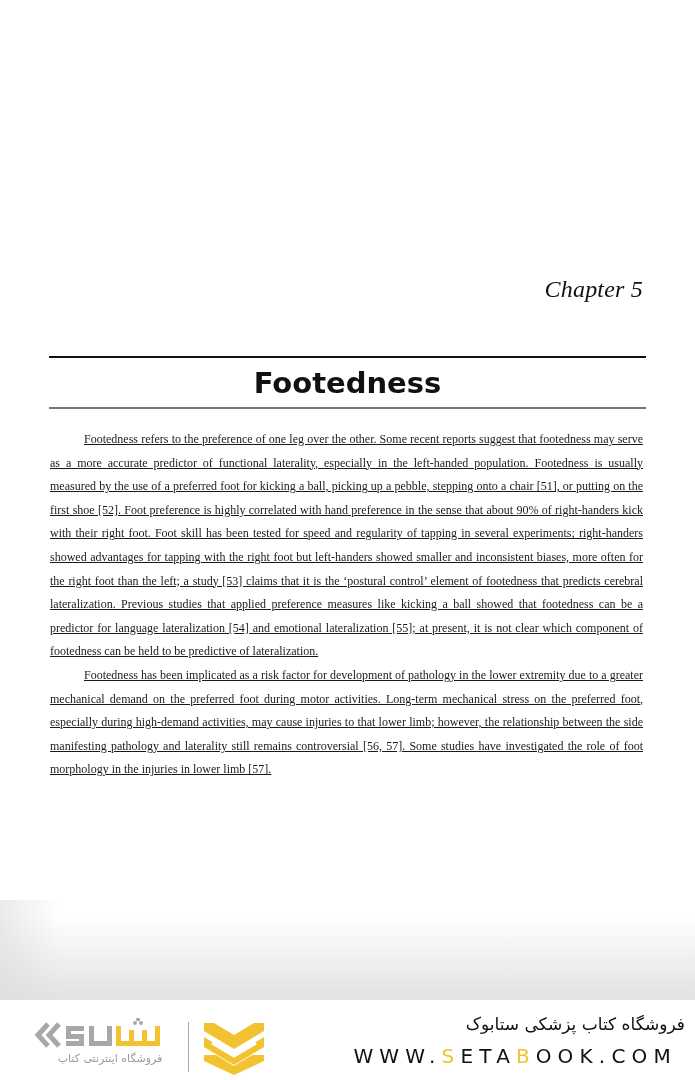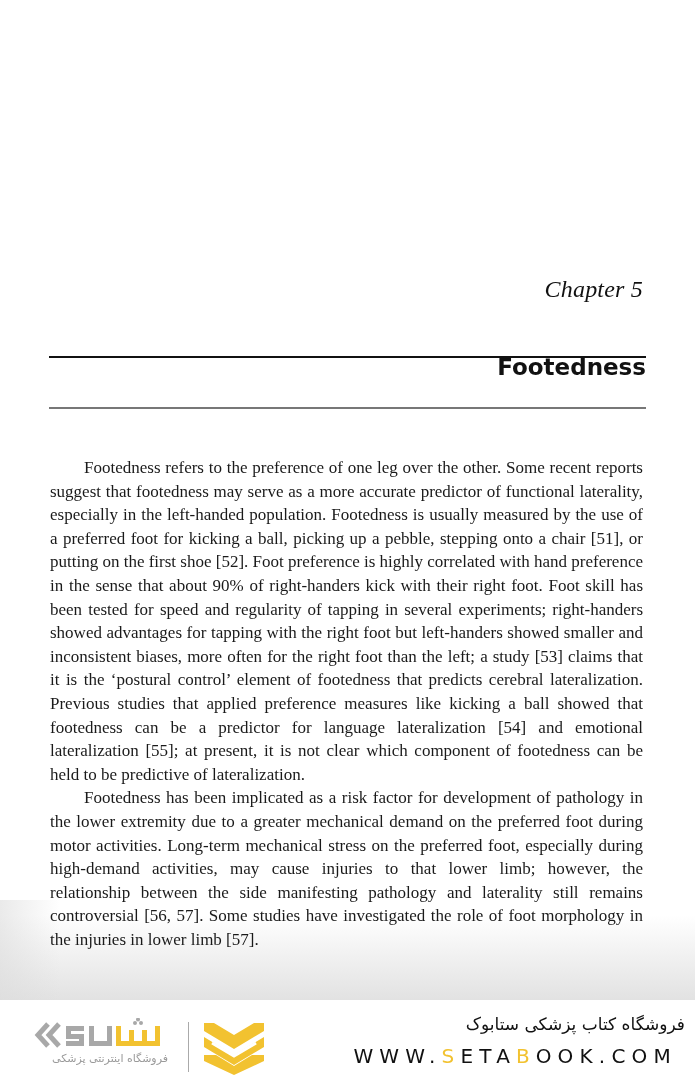--- a/index.html
+++ b/index.html
@@ -50,39 +50,40 @@
       position: absolute;
       left: 49px;
       top: 407px;
       width: 597px;
       height: 2px;
       background: #777;
     }
     .chapter-title {
       position: absolute;
       left: 49px;
-      top: 346px;
+      top: 362px;
       width: 597px;
-      text-align: right;
+      text-align: center;
       font-family: "DejaVu Sans", sans-serif;
       font-weight: bold;
-      font-size: 23px;
+      font-size: 29px;
       color: #111;
       line-height: 42px;
     }
     .body-text {
       position: absolute;
       left: 50px;
-      top: 456px;
+      top: 428px;
       width: 593px;
       font-family: "Liberation Serif", serif;
-      font-size: 17px;
+      font-size: 12px;
       line-height: 23.6px;
       color: #1a1a1a;
       text-align: justify;
+      text-decoration: underline;
     }
     .body-text p {
       margin: 0;
       text-indent: 34px;
     }
     .footer {
       position: absolute;
       left: 0;
       top: 1000px;
       width: 695px;
@@ -169,21 +170,21 @@
       <path d="M27 6 L17 17 L27 28" fill="none" stroke="#a8a8a8" stroke-width="5"></path>
 
       <path d="M34 8 L52 8 L52 13 L39 13 L39 16 L52 16 L52 28 L34 28 L34 23 L47 23 L47 21 L34 21 Z" fill="#a8a8a8"></path>
       <path d="M57 8 L62 8 L62 23 L75 23 L75 8 L80 8 L80 28 L57 28 Z" fill="#a8a8a8"></path>
 
       <path d="M84 8 L89 8 L89 23 L97 23 L97 12 L102 12 L102 23 L110 23 L110 12 L115 12 L115 23 L123 23 L123 8 L128 8 L128 28 L84 28 Z" fill="#f2c230"></path>
       <circle cx="103" cy="5" r="2" fill="#a8a8a8"></circle>
       <circle cx="109" cy="5" r="2" fill="#a8a8a8"></circle>
       <circle cx="106" cy="1.5" r="2" fill="#a8a8a8"></circle>
     </svg>
-    <div class="logo-tagline">فروشگاه اینترنتی پزشکی</div>
+    <div class="logo-tagline">فروشگاه اینترنتی کتاب</div>
     <div class="logo-divider"></div>
     <svg class="logo-emblem" width="64" height="54" viewBox="0 0 64 54">
       <path d="M2 2 L12 2 L32 14 L52 2 L62 2 L62 10 L32 28 L2 10 Z" fill="#f2c230"></path>
       <path d="M2 16 L32 34 L62 16 L62 26 L32 44 L2 26 Z" fill="#f2c230"></path>
       <path d="M14 34 L32 45 L50 34 L62 34 L62 40 L32 54 L2 40 L2 34 Z" fill="#f2c230"></path>
       <path d="M10 22 L32 35 L54 22" fill="none" stroke="#ffffff" stroke-width="3"></path>
     </svg>
   </div>
 
   <div class="store-name">فروشگاه کتاب پزشکی ستابوک</div>

